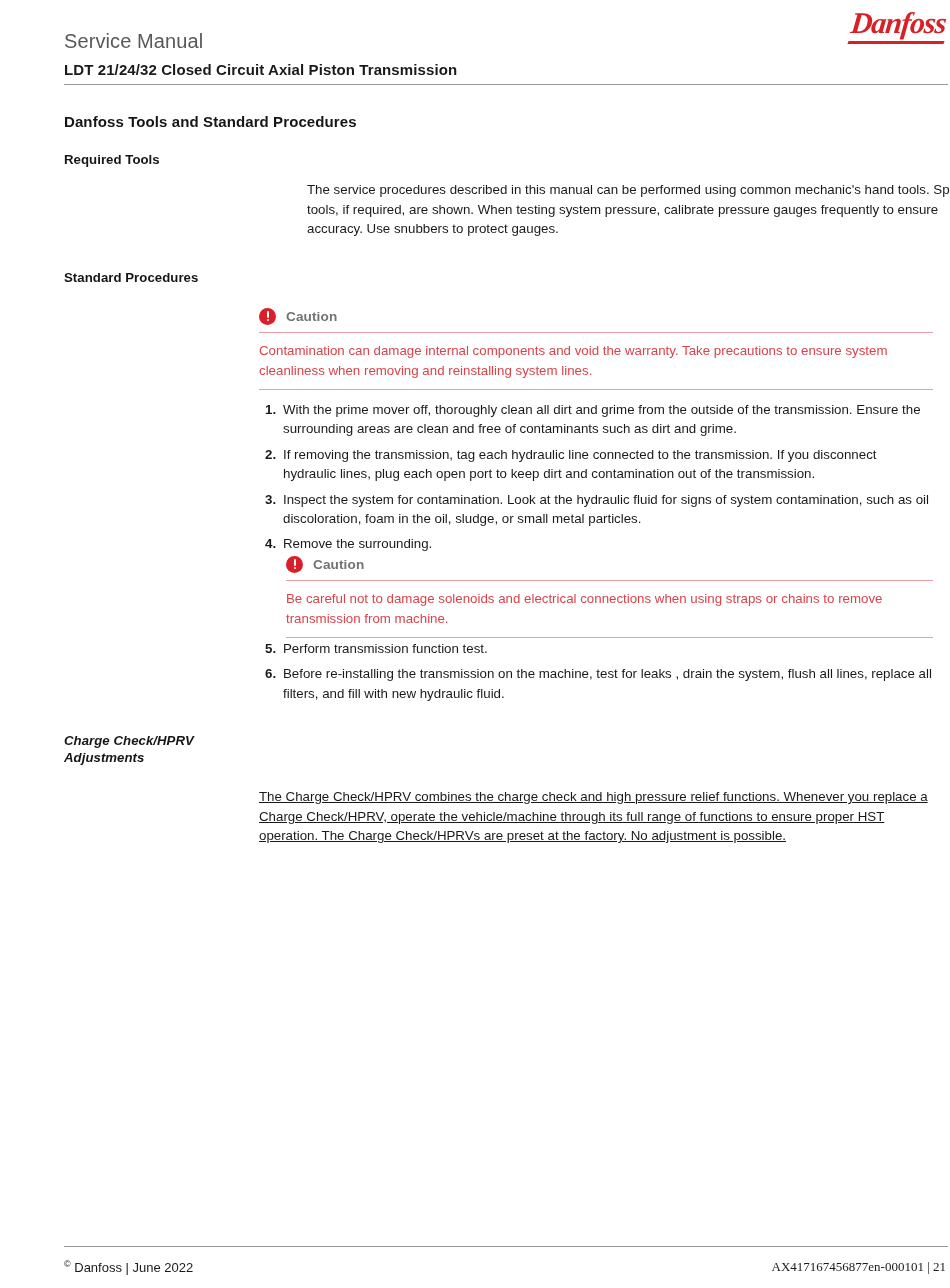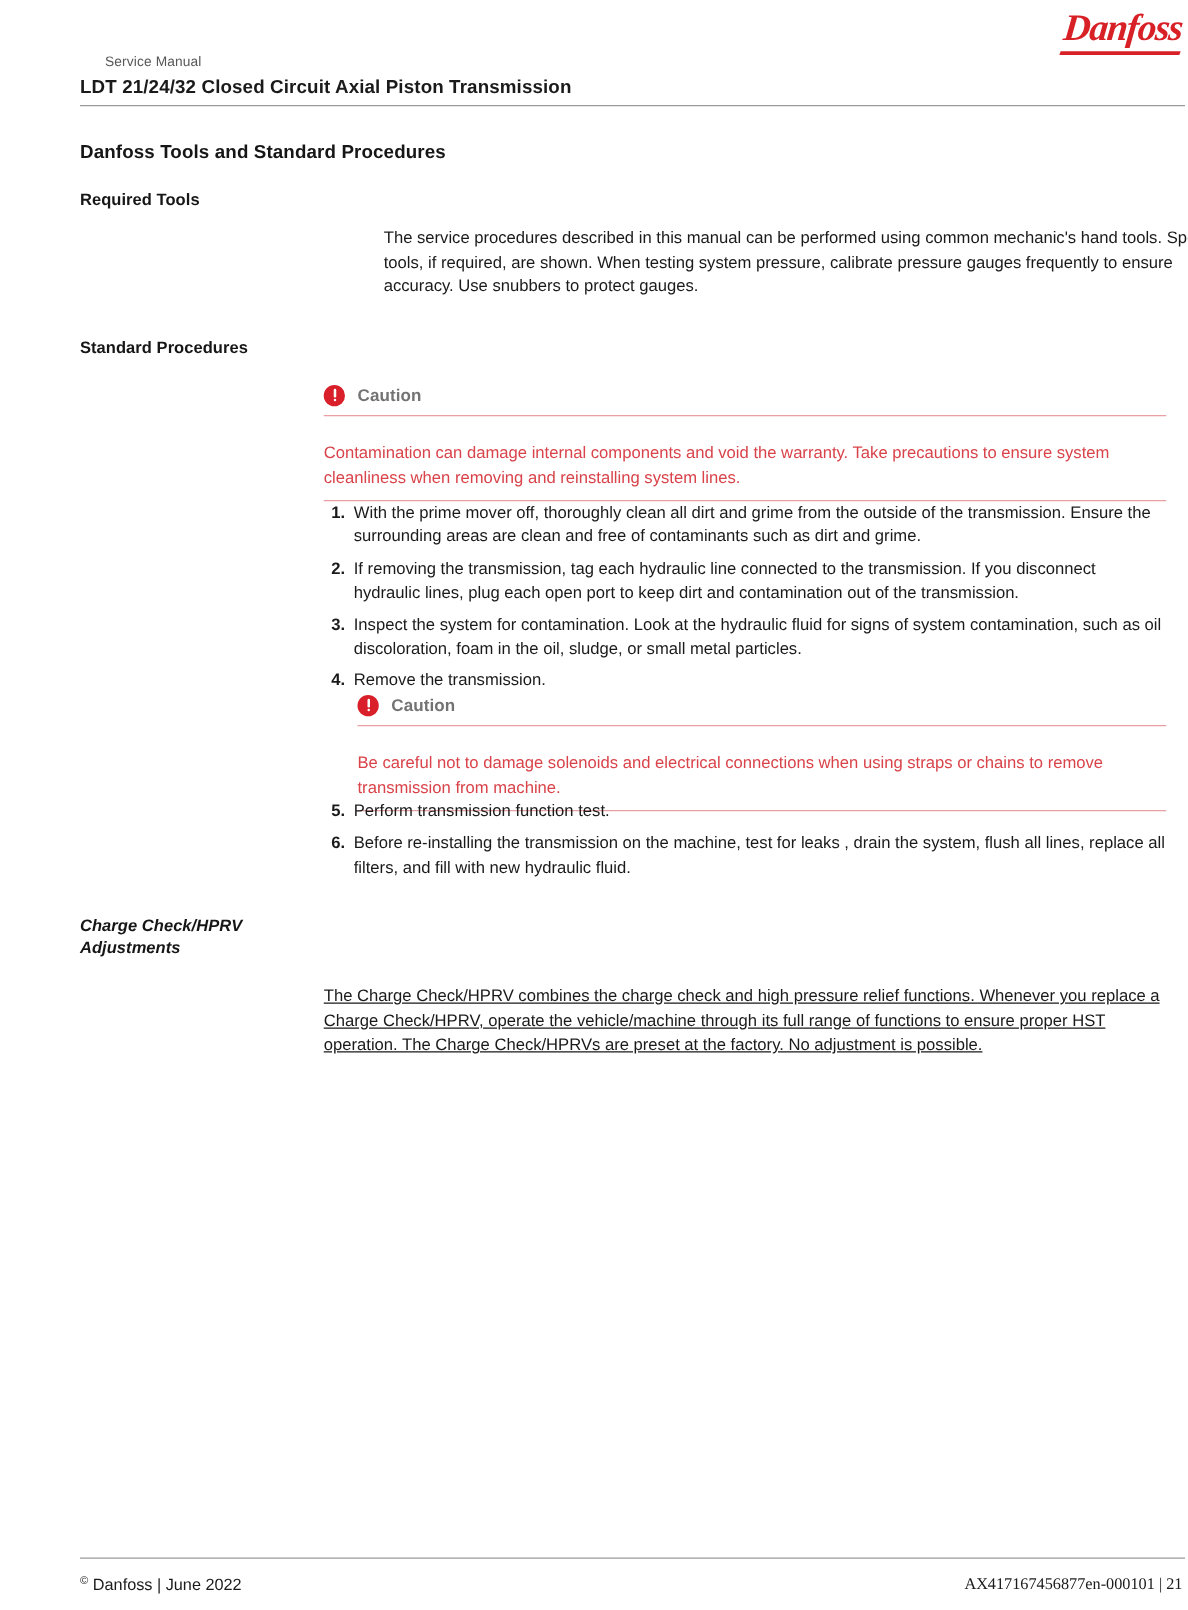--- a/index.html
+++ b/index.html
@@ -57,26 +57,25 @@
     top: 33px;
     width: 96px;
     height: 3px;
     background: #d82027;
     transform: skewX(-20deg);
   }
 
   .header-sub {
     position: absolute;
     left: 0;
-    top: 44px;
-    font-size: 11px;
+    top: 30px;
+    font-size: 20px;
     color: #58585a;
     font-weight: normal;
     letter-spacing: 0.1px;
-    margin-left: 20px;
   }
   .header-title {
     position: absolute;
     left: 0;
     top: 61px;
     font-size: 15px;
     font-weight: bold;
     color: #1a1a1a;
     letter-spacing: 0.1px;
   }
@@ -168,21 +167,21 @@
     font-weight: bold;
     font-size: 13.6px;
     letter-spacing: 0.1px;
   }
   .caution-body {
     color: #d9434a;
     font-size: 13.3px;
     line-height: 1.5;
     border-top: 1.2px solid #e8a0a4;
     border-bottom: 1.2px solid #e8a0a4;
-    padding: 19px 0 8px 0;
+    padding: 8px 0 8px 0;
   }
 
   
   ol.steps {
     margin: 0;
     padding: 0;
     list-style: none;
   }
   ol.steps > li {
     position: relative;
@@ -286,21 +285,21 @@
       <li>
         <span class="num">2.</span>
         <span>If removing the transmission, tag each hydraulic line connected to the transmission. If you disconnect hydraulic lines, plug each open port to keep dirt and contamination out of the transmission.</span>
       </li>
       <li>
         <span class="num">3.</span>
         <span>Inspect the system for contamination. Look at the hydraulic fluid for signs of system contamination, such as oil discoloration, foam in the oil, sludge, or small metal particles.</span>
       </li>
       <li class="no-gap">
         <span class="num">4.</span>
-        <span>Remove the transmission.</span>
+        <span>Remove the surrounding.</span>
       </li>
     </ol>
   </div>
 
   <div class="caution" style="left:286px; top:556px; width:647px;">
     <div class="caution-head">
       <span class="caution-icon"></span>
       <span class="caution-label">Caution</span>
     </div>
     <div class="caution-body">Be careful not to damage solenoids and electrical connections when using straps or chains to remove transmission from machine.</div>

